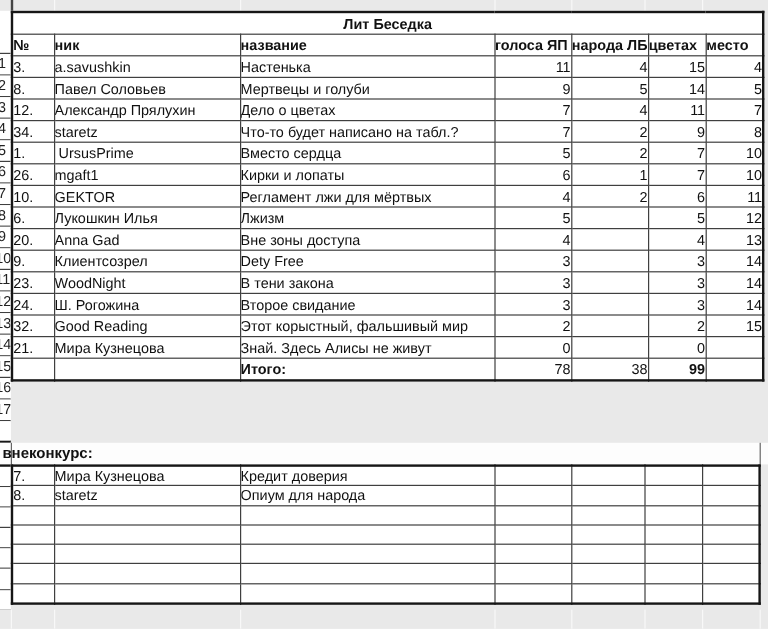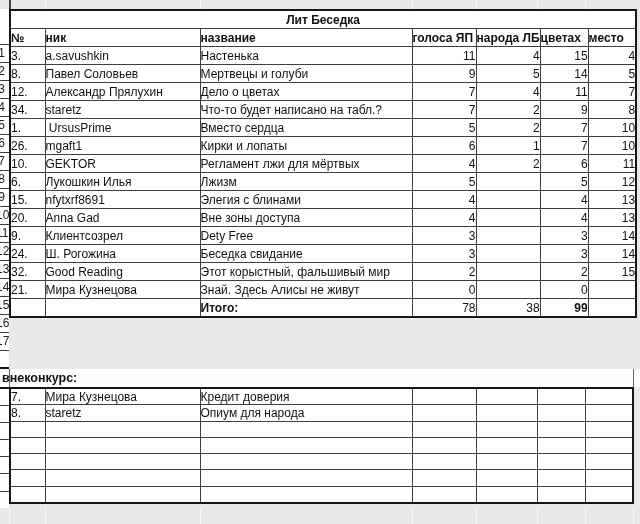--- a/index.html
+++ b/index.html
@@ -211,50 +211,50 @@
         <tr>
           <td class="c-num">6.</td>
           <td class="c-nick">Лукошкин Илья</td>
           <td class="c-work">Лжизм</td>
           <td class="c-n">5</td>
           <td class="c-n"></td>
           <td class="c-n">5</td>
           <td class="c-n">12</td>
         </tr>
         <tr>
-          <td class="c-num">15.</td>
-          <td class="c-nick">nfytxrf8691</td>
-          <td class="c-work">Элегия с блинами</td>
-          <td class="c-n">4</td>
-          <td class="c-n"></td>
-          <td class="c-n">4</td>
-          <td class="c-n">13</td>
-        </tr>
-        <tr>
           <td class="c-num">20.</td>
           <td class="c-nick">Anna Gad</td>
           <td class="c-work">Вне зоны доступа</td>
           <td class="c-n">4</td>
           <td class="c-n"></td>
           <td class="c-n">4</td>
           <td class="c-n">13</td>
         </tr>
         <tr>
           <td class="c-num">9.</td>
           <td class="c-nick">Клиентсозрел</td>
           <td class="c-work">Dety Free</td>
           <td class="c-n">3</td>
           <td class="c-n"></td>
           <td class="c-n">3</td>
           <td class="c-n">14</td>
         </tr>
         <tr>
+          <td class="c-num">23.</td>
+          <td class="c-nick">WoodNight</td>
+          <td class="c-work">В тени закона</td>
+          <td class="c-n">3</td>
+          <td class="c-n"></td>
+          <td class="c-n">3</td>
+          <td class="c-n">14</td>
+        </tr>
+        <tr>
           <td class="c-num">24.</td>
           <td class="c-nick">Ш. Рогожина</td>
-          <td class="c-work">Беседка свидание</td>
+          <td class="c-work">Второе свидание</td>
           <td class="c-n">3</td>
           <td class="c-n"></td>
           <td class="c-n">3</td>
           <td class="c-n">14</td>
         </tr>
         <tr>
           <td class="c-num">32.</td>
           <td class="c-nick">Good Reading</td>
           <td class="c-work">Этот корыстный, фальшивый мир</td>
           <td class="c-n">2</td>

